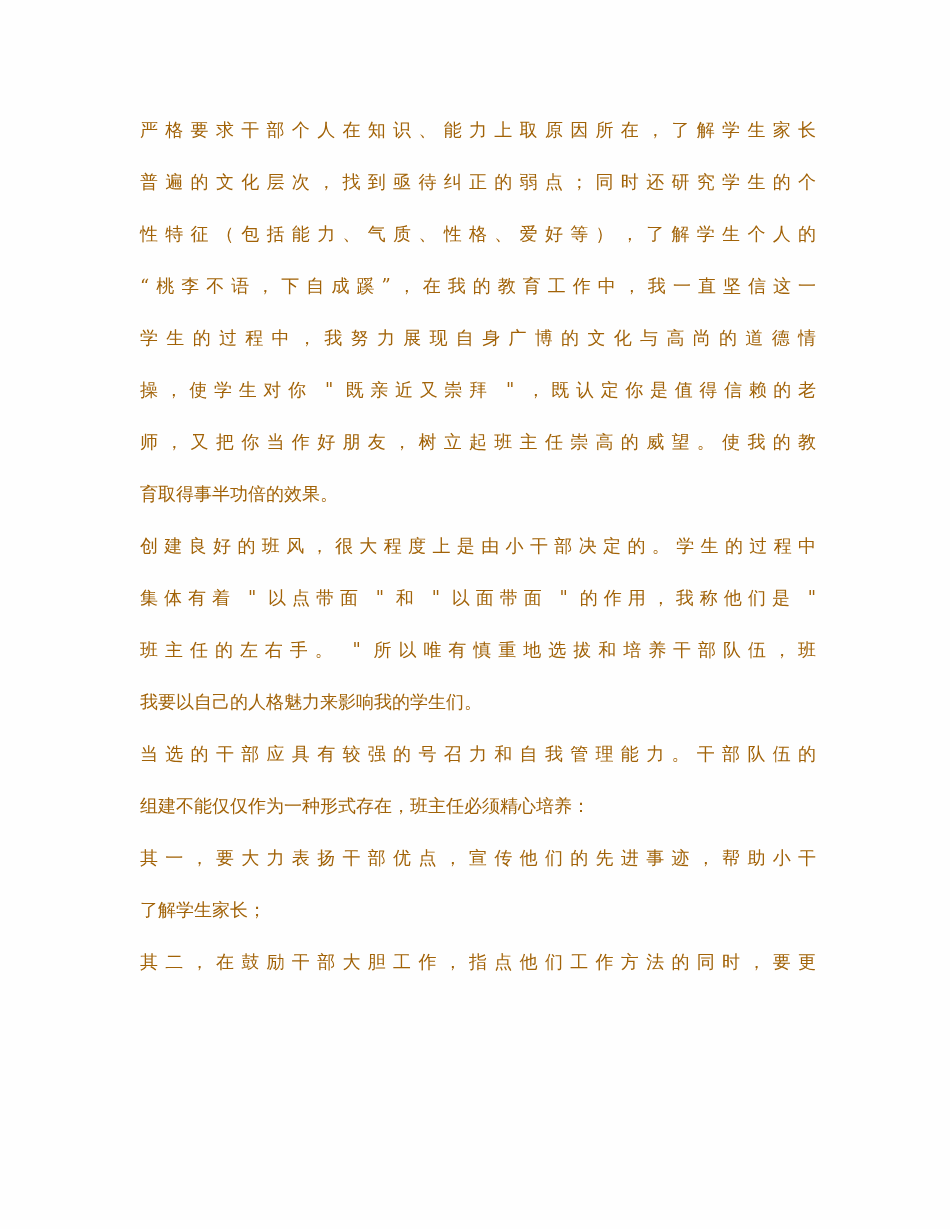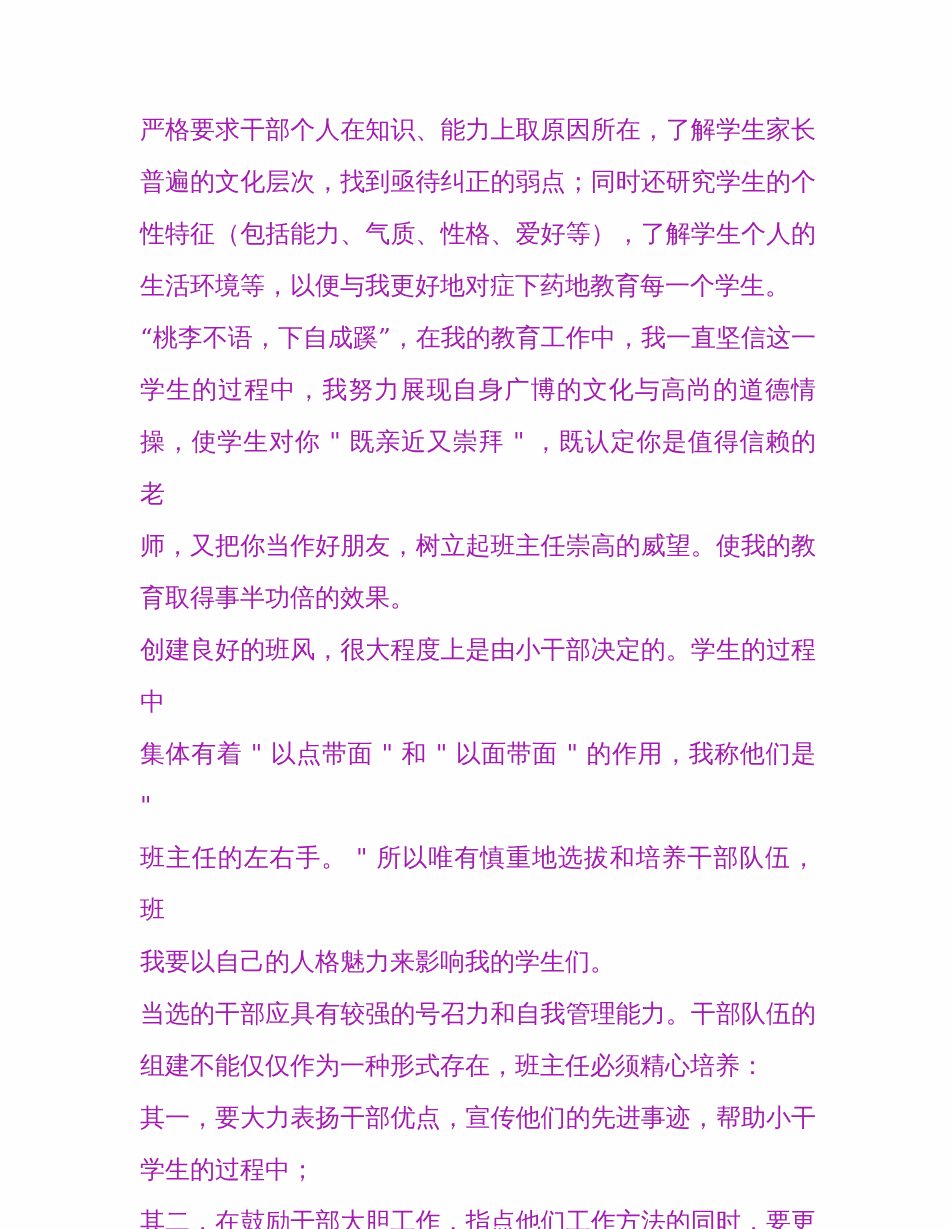--- a/index.html
+++ b/index.html
@@ -17,61 +17,60 @@
     overflow: hidden;
   }
   .doc-body {
     width: 676px;
   }
   .paragraph {
     margin: 0;
   }
   .line {
     font-family: "DejaVu Serif", "Liberation Serif", serif;
-    font-size: 25px;
+    font-size: 18px;
     line-height: 52px;
-    color: #a21caf;
+    color: #a16207;
     text-align: justify;
     text-align-last: justify;
     letter-spacing: 0;
     white-space: normal;
   }
   .line.line-end {
     text-align-last: left;
   }
 </style>
 </head>
 <body>
 
 <div class="page">
   <div class="doc-body">
       <div class="paragraph">
         <div class="line">严格要求干部个人在知识、能力上取原因所在，了解学生家长</div>
         <div class="line">普遍的文化层次，找到亟待纠正的弱点；同时还研究学生的个</div>
         <div class="line">性特征（包括能力、气质、性格、爱好等），了解学生个人的</div>
-        <div class="line line-end">生活环境等，以便与我更好地对症下药地教育每一个学生。</div>
       </div>
       <div class="paragraph">
         <div class="line">“桃李不语，下自成蹊”，在我的教育工作中，我一直坚信这一</div>
         <div class="line">学生的过程中，我努力展现自身广博的文化与高尚的道德情</div>
         <div class="line">操，使学生对你 " 既亲近又崇拜 " ，既认定你是值得信赖的老</div>
         <div class="line">师，又把你当作好朋友，树立起班主任崇高的威望。使我的教</div>
         <div class="line line-end">育取得事半功倍的效果。</div>
       </div>
       <div class="paragraph">
         <div class="line">创建良好的班风，很大程度上是由小干部决定的。学生的过程中</div>
         <div class="line">集体有着 " 以点带面 " 和 " 以面带面 " 的作用，我称他们是 "</div>
         <div class="line">班主任的左右手。 " 所以唯有慎重地选拔和培养干部队伍，班</div>
         <div class="line line-end">我要以自己的人格魅力来影响我的学生们。</div>
       </div>
       <div class="paragraph">
         <div class="line">当选的干部应具有较强的号召力和自我管理能力。干部队伍的</div>
         <div class="line line-end">组建不能仅仅作为一种形式存在，班主任必须精心培养：</div>
       </div>
       <div class="paragraph">
         <div class="line">其一，要大力表扬干部优点，宣传他们的先进事迹，帮助小干</div>
-        <div class="line line-end">学生的过程中；</div>
+        <div class="line line-end">了解学生家长；</div>
       </div>
       <div class="paragraph">
         <div class="line">其二，在鼓励干部大胆工作，指点他们工作方法的同时，要更</div>
       </div>
     </div>
 </div>
 
 </body></html>

